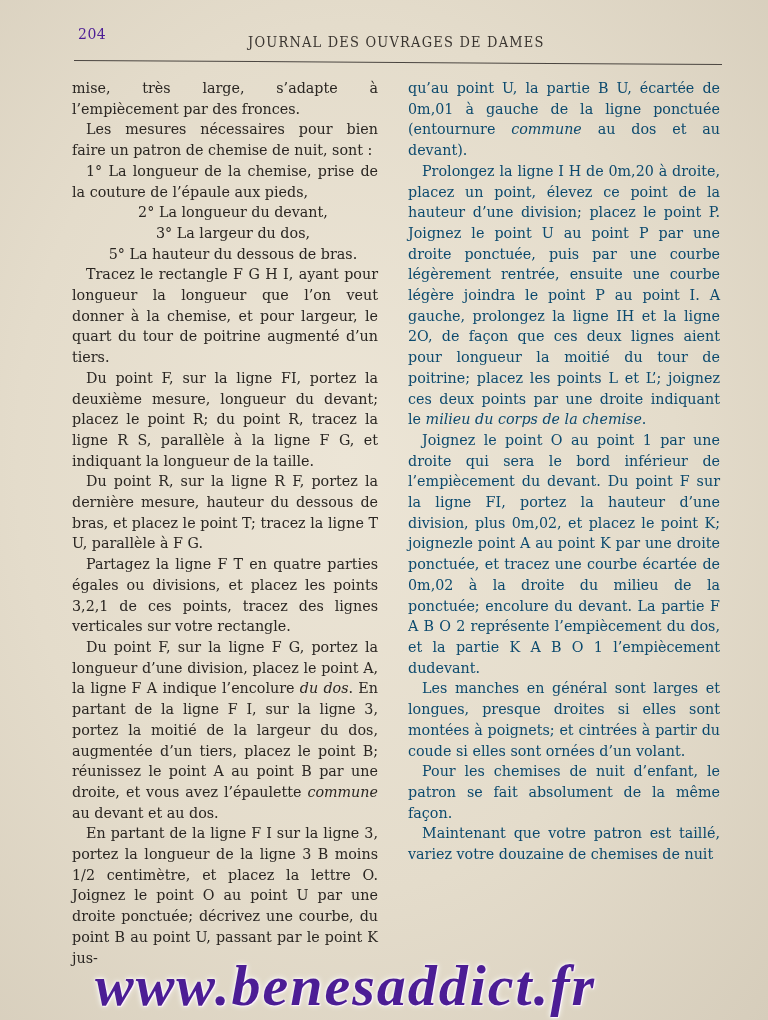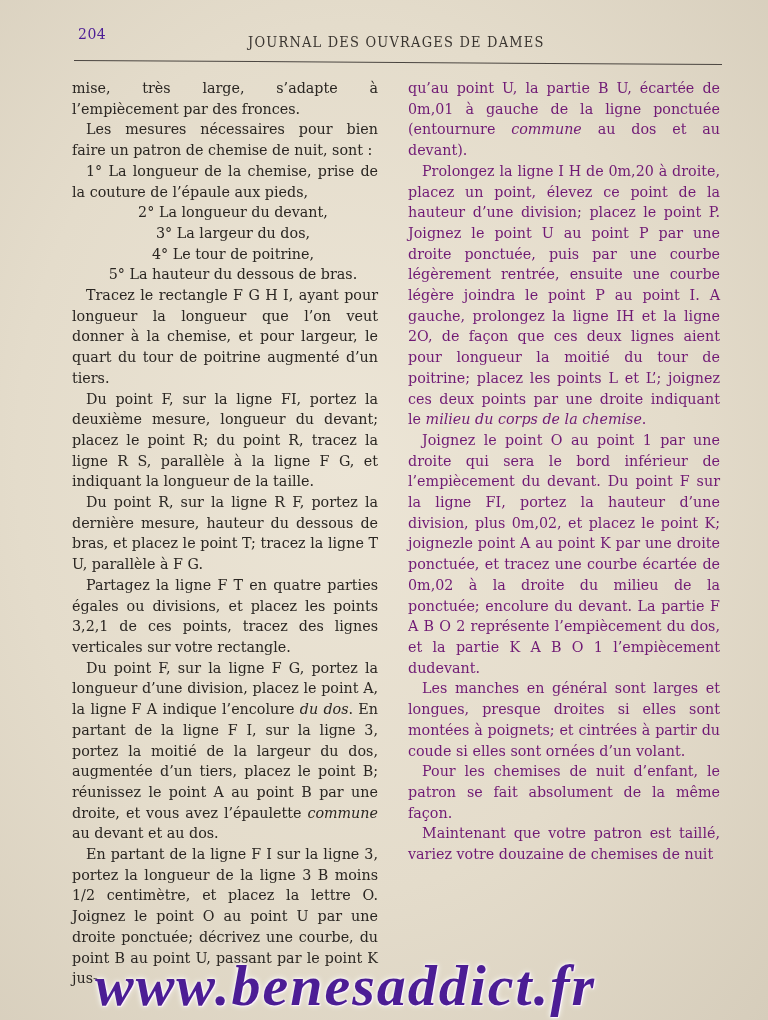--- a/index.html
+++ b/index.html
@@ -20,21 +20,21 @@
   }
   .rule {
     position: absolute; left: 74px; top: 60px; width: 648px; height: 1px;
     background: #4a4540; transform: rotate(0.35deg); transform-origin: left;
   }
   .col {
     position: absolute; top: 78px;
     font-size: 14.3px; line-height: 20.7px; text-align: justify;
   }
   .col-left { left: 72px; width: 306px; }
-  .col-right { left: 408px; width: 312px; color: #701a75; }
+  .col-right { left: 408px; width: 312px; color: #0c4a6e; }
   .col p { margin: 0; text-indent: 0; }
   .col p.ind { text-indent: 14px; }
   .col p.list { padding-left: 16px; text-align: center; }
   em { font-style: italic; }
   .watermark {
     position: absolute; left: 95px; top: 952px;
     font-family: "Liberation Serif", "DejaVu Serif", serif;
     font-style: italic; font-weight: bold;
     font-size: 58px; letter-spacing: 2px;
     color: #4c1d95;
@@ -48,21 +48,20 @@
 <div class="page-number">204</div>
 <div class="running-head">JOURNAL DES OUVRAGES DE DAMES</div>
 <div class="rule"></div>
 
 <div class="col col-left">
   <p>mise, très large, s’adapte à l’empiècement par des fronces.</p>
   <p class="ind">Les mesures nécessaires pour bien faire un patron de chemise de nuit, sont :</p>
   <p class="ind">1° La longueur de la chemise, prise de la couture de l’épaule aux pieds,</p>
   <p class="list">2° La longueur du devant,</p>
   <p class="list">3° La largeur du dos,</p>
-  <p class="list">4° Le tour de poitrine,</p>
   <p class="list">5° La hauteur du dessous de bras.</p>
   <p class="ind">Tracez le rectangle F G H I, ayant pour longueur la longueur que l’on veut donner à la chemise, et pour largeur, le quart du tour de poitrine augmenté d’un tiers.</p>
   <p class="ind">Du point F, sur la ligne FI, portez la deuxième mesure, longueur du devant; placez le point R; du point R, tracez la ligne R S, parallèle à la ligne F G, et indiquant la longueur de la taille.</p>
   <p class="ind">Du point R, sur la ligne R F, portez la dernière mesure, hauteur du dessous de bras, et placez le point T; tracez la ligne T U, parallèle à F G.</p>
   <p class="ind">Partagez la ligne F T en quatre parties égales ou divisions, et placez les points 3,2,1 de ces points, tracez des lignes verticales sur votre rectangle.</p>
   <p class="ind"><span>Du point F, sur la ligne F G, portez la longueur d’une division, placez le point A, la ligne F A indique l’encolure </span><em>du dos</em><span>. En partant de la ligne F I, sur la ligne 3, portez la moitié de la largeur du dos, augmentée d’un tiers, placez le point B; réunissez le point A au point B par une droite, et vous avez l’épaulette </span><em>commune</em><span> au devant et au dos.</span></p>
   <p class="ind">En partant de la ligne F I sur la ligne 3, portez la longueur de la ligne 3 B moins 1/2 centimètre, et placez la lettre O. Joignez le point O au point U par une droite ponctuée; décrivez une courbe, du point B au point U, passant par le point K jus-</p>
 </div>
 
 <div class="col col-right">

